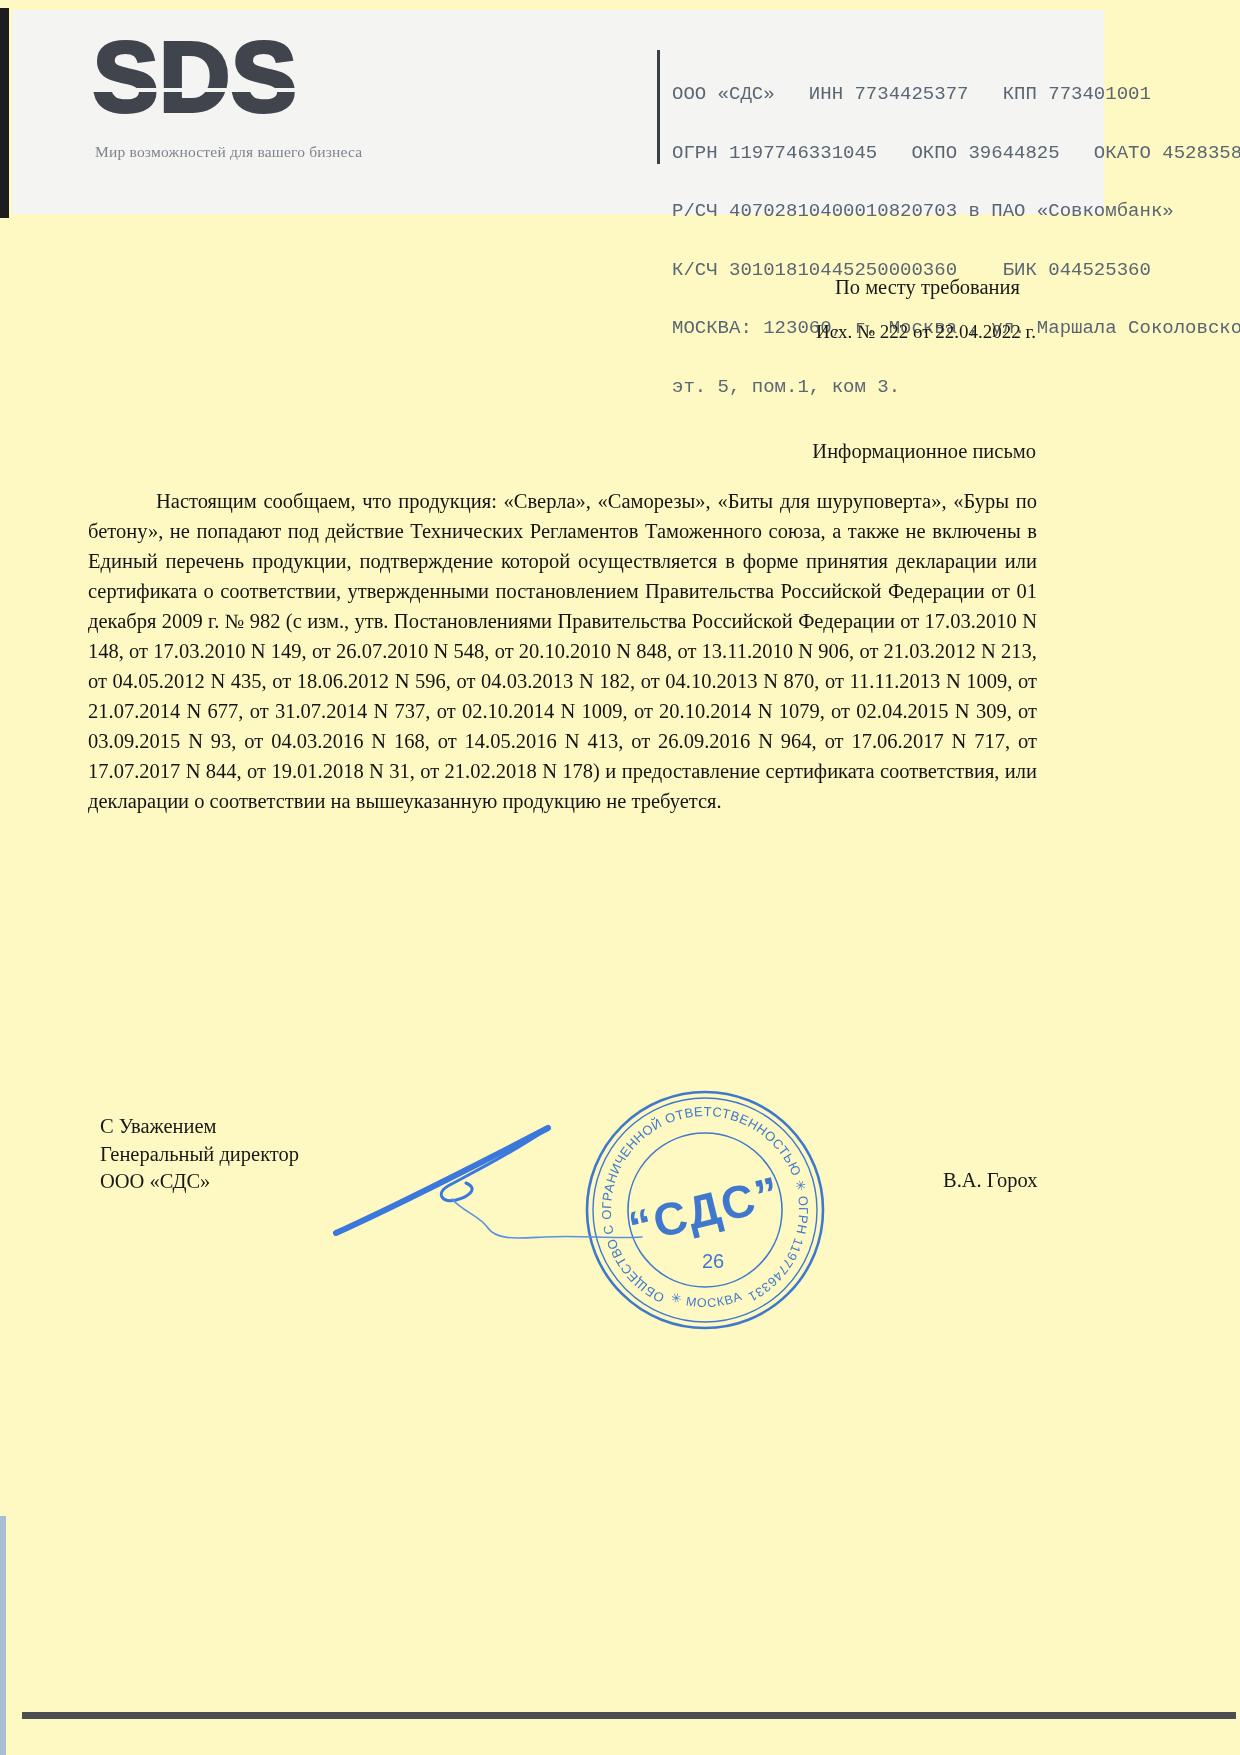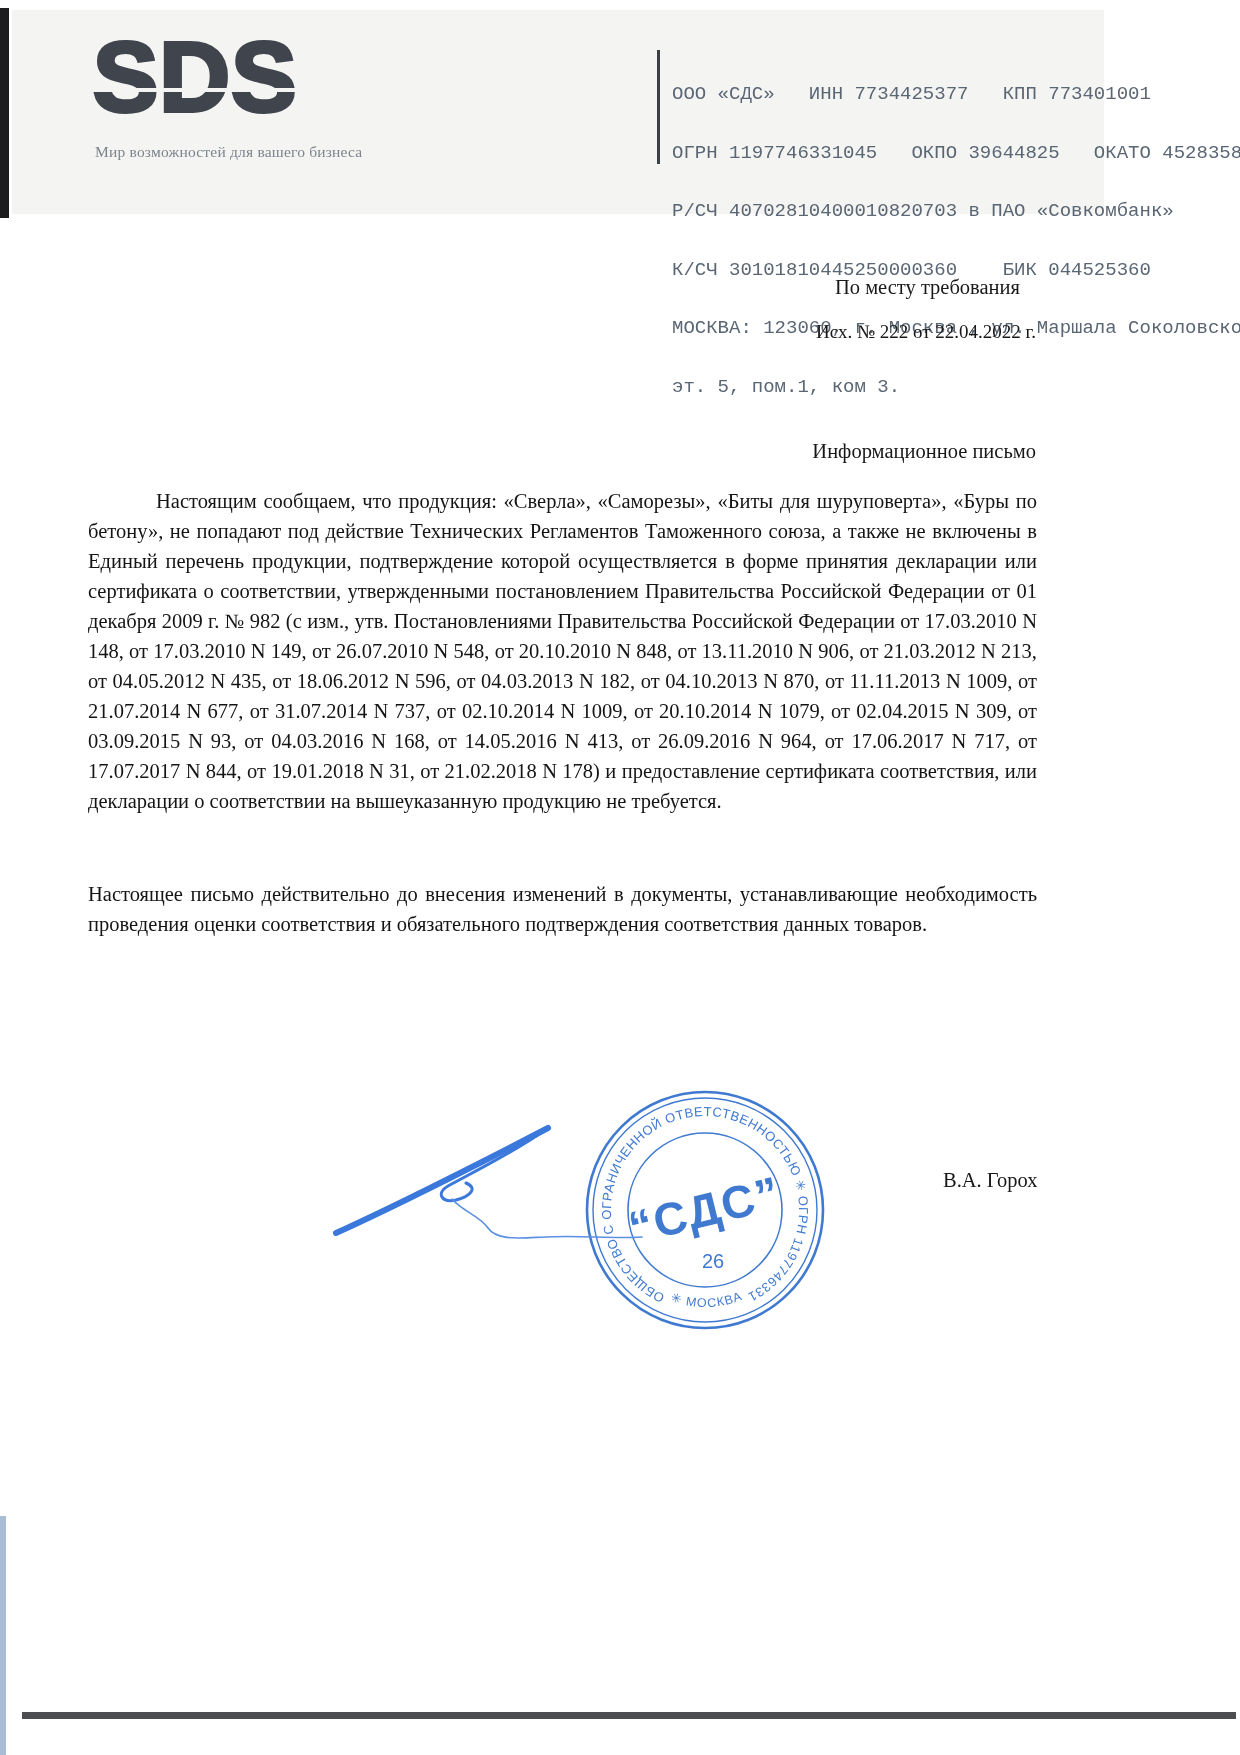--- a/index.html
+++ b/index.html
@@ -1,18 +1,18 @@
 <!DOCTYPE html>
 <html><head>
 <meta charset="utf-8">
 <style>
   html,body{margin:0;padding:0;background:#e9e9e9;}
   .page{
     position:relative;width:1240px;height:1755px;margin:0 auto;
-    background:#ffffff;overflow:hidden;
+    background:#fef9c3;overflow:hidden;
     font-family:"Liberation Serif", serif;color:#181818;
   }
   
   .letterhead-band{
     position:absolute;left:12px;top:10px;width:1092px;height:204px;
     background:#f4f4f2;
   }
   .scan-bar-top-left{
     position:absolute;left:0;top:8px;width:9px;height:210px;background:#1d1d1f;
   }
@@ -100,22 +100,26 @@
     <div>К/СЧ 30101810445250000360    БИК 044525360</div>
     <div>МОСКВА: 123060, г. Москва , ул. Маршала Соколовского д. 3,</div>
     <div>эт. 5, пом.1, ком 3.</div>
   </div>
 
   <div class="recipient">По месту требования</div>
   <div class="reference">Исх. № 222 от 22.04.2022 г.</div>
 
   <div class="doc-title">Информационное письмо</div>
   <div class="para para1">Настоящим сообщаем, что продукция: «Сверла», «Саморезы», «Биты для шуруповерта», «Буры по бетону», не попадают под действие Технических Регламентов Таможенного союза, а также не включены в Единый перечень продукции, подтверждение которой осуществляется в форме принятия декларации или сертификата о соответствии, утвержденными постановлением Правительства Российской Федерации от 01 декабря 2009 г. № 982 (с изм., утв. Постановлениями Правительства Российской Федерации от 17.03.2010 N 148, от 17.03.2010 N 149, от 26.07.2010 N 548, от 20.10.2010 N 848, от 13.11.2010 N 906, от 21.03.2012 N 213, от 04.05.2012 N 435, от 18.06.2012 N 596, от 04.03.2013 N 182, от 04.10.2013 N 870, от 11.11.2013 N 1009, от 21.07.2014 N 677, от 31.07.2014 N 737, от 02.10.2014 N 1009, от 20.10.2014 N 1079, от 02.04.2015 N 309, от 03.09.2015 N 93, от 04.03.2016 N 168, от 14.05.2016 N 413, от 26.09.2016 N 964, от 17.06.2017 N 717, от 17.07.2017 N 844, от 19.01.2018 N 31, от 21.02.2018 N 178) и предоставление сертификата соответствия, или декларации о соответствии на вышеуказанную продукцию не требуется.</div>
-  <div class="para para2">Настоящее письмо действительно до внесения изменений в документы, устанавливающие необходимость проведения оценки соответствия и обязательного подтверждения соответствия данных товаров.</div>
 
+  <div class="sig-block">
+    <div>С Уважением</div>
+    <div>Генеральный директор</div>
+    <div>ООО «СДС»</div>
+  </div>
   <div class="sig-name">В.А. Горох</div>
 
   <svg class="stamp" viewBox="0 0 244 244">
     <circle cx="122" cy="122" r="118" fill="none" stroke="#2f6ecd" stroke-width="2.6"></circle>
     <circle cx="122" cy="122" r="112" fill="none" stroke="#2f6ecd" stroke-width="1.4"></circle>
     <circle cx="122" cy="122" r="77" fill="none" stroke="#2f6ecd" stroke-width="1.6"></circle>
     <defs>
       <path id="ringPath" d="M 82.3 207.2 A 94 94 0 1 1 161.7 207.2" fill="none"></path>
       <path id="bottomPath" d="M 87.2 212.6 A 97 97 0 0 0 156.8 212.6" fill="none"></path>
     </defs>

